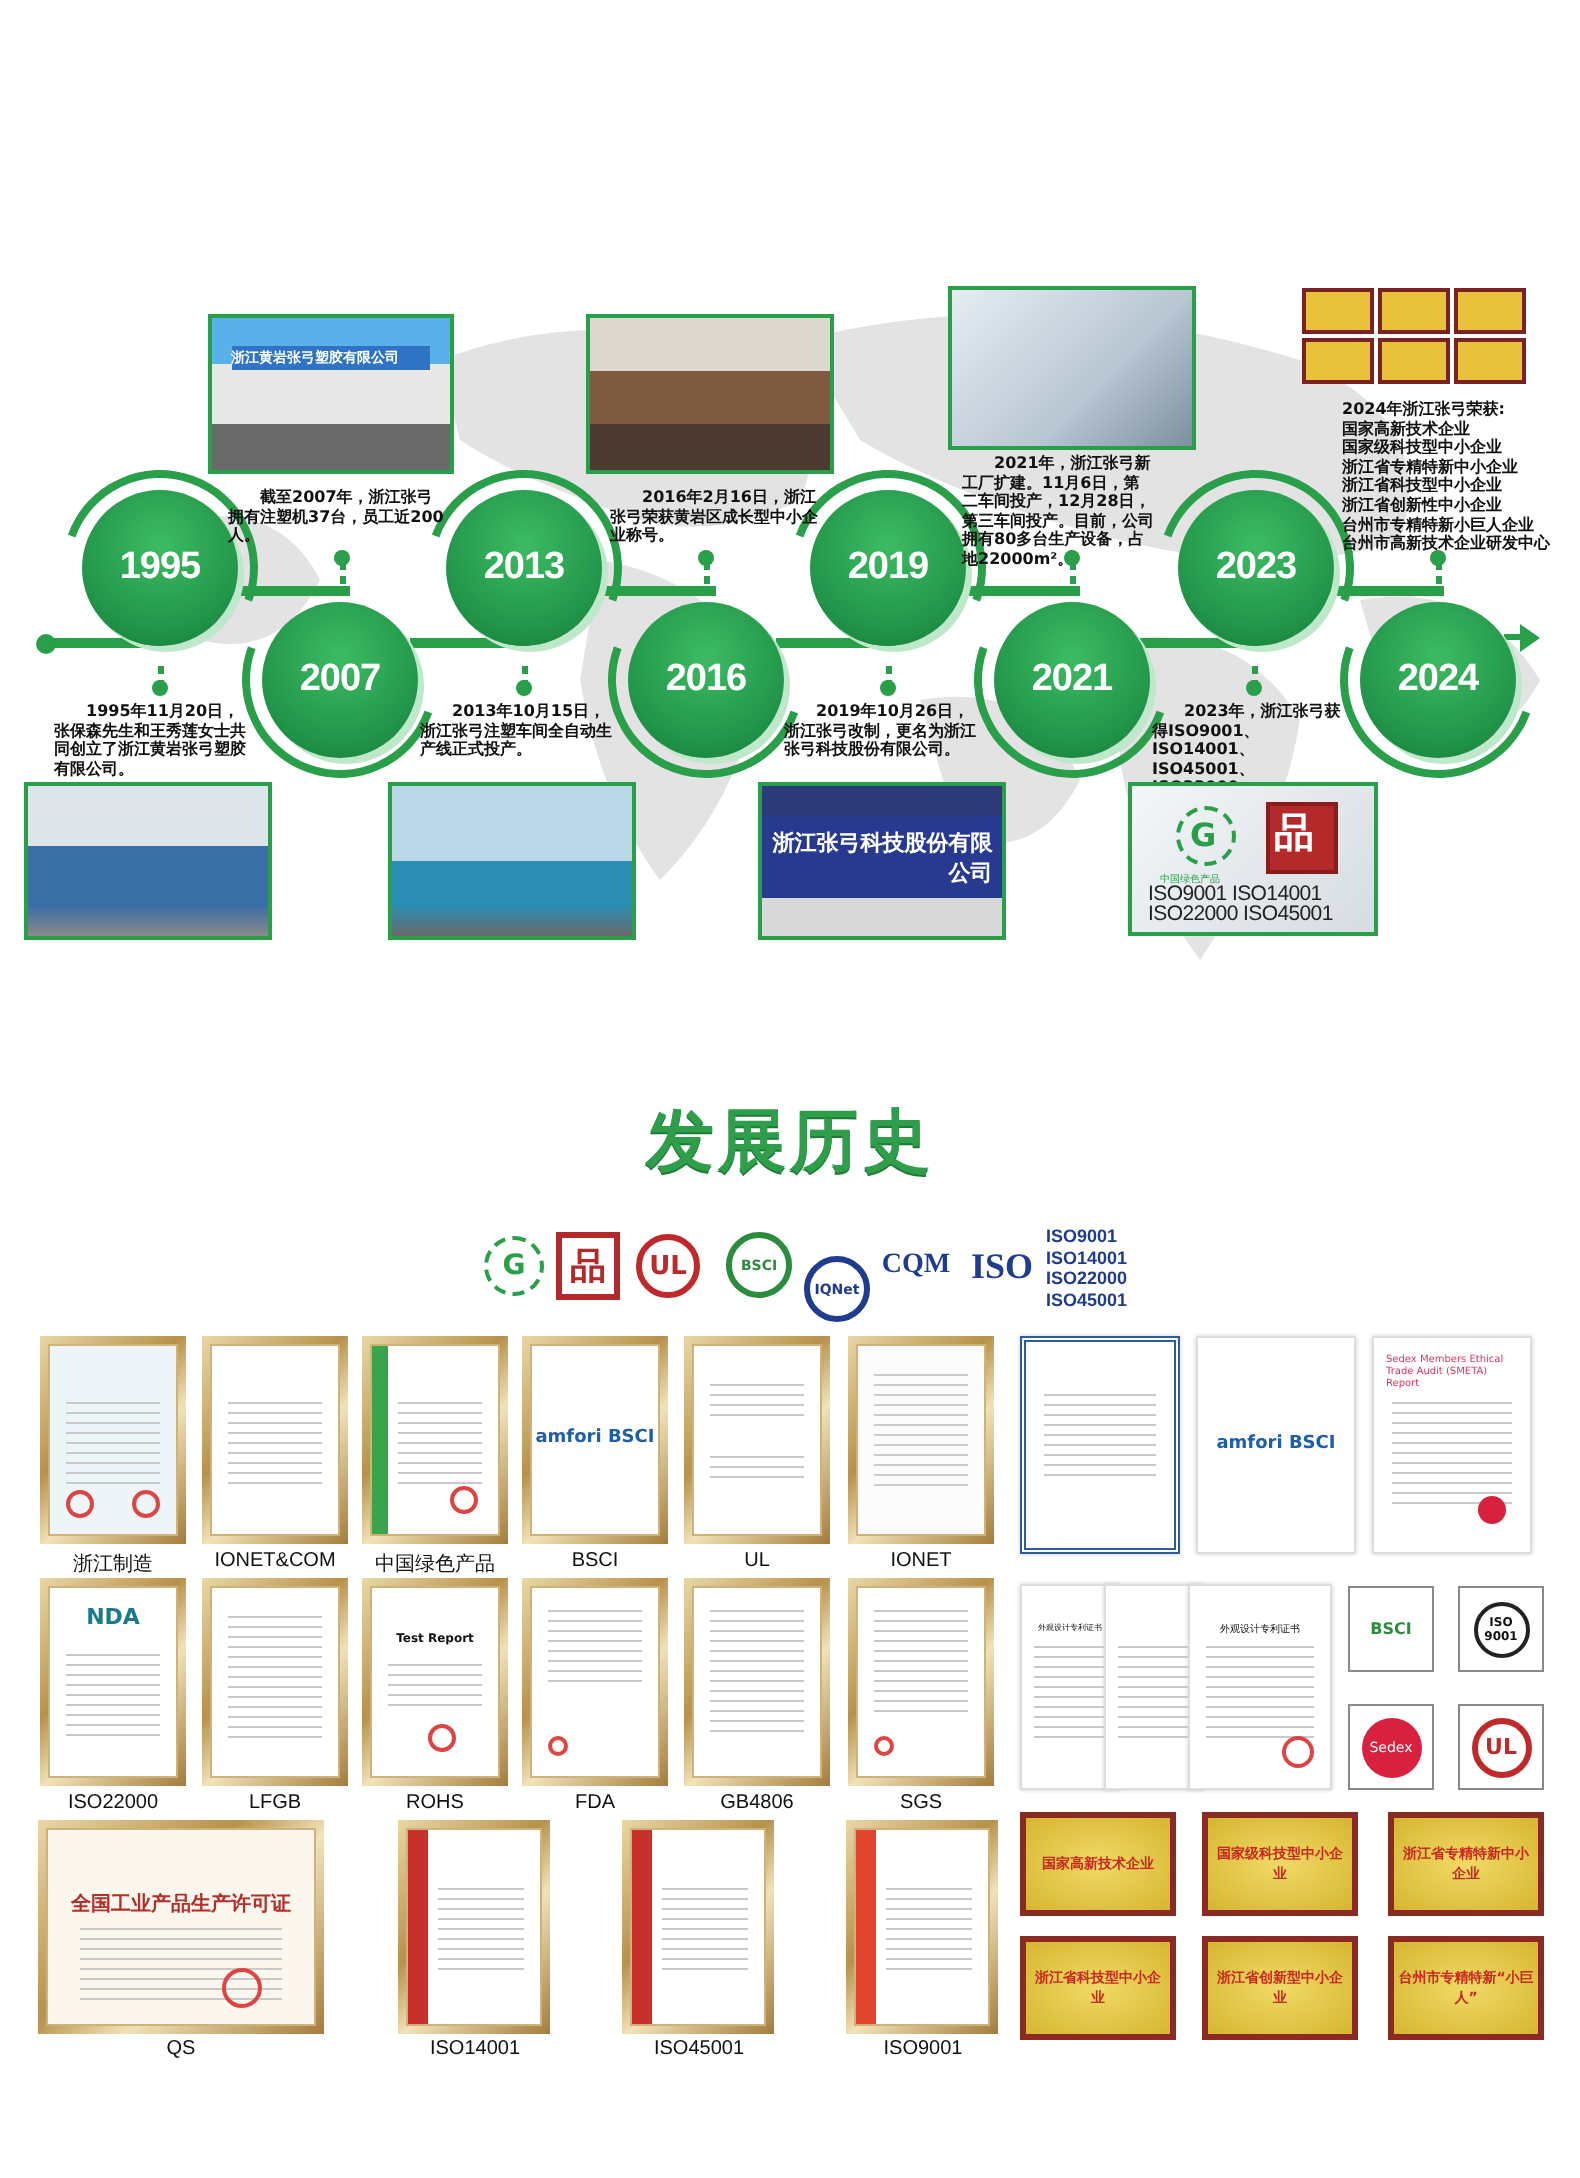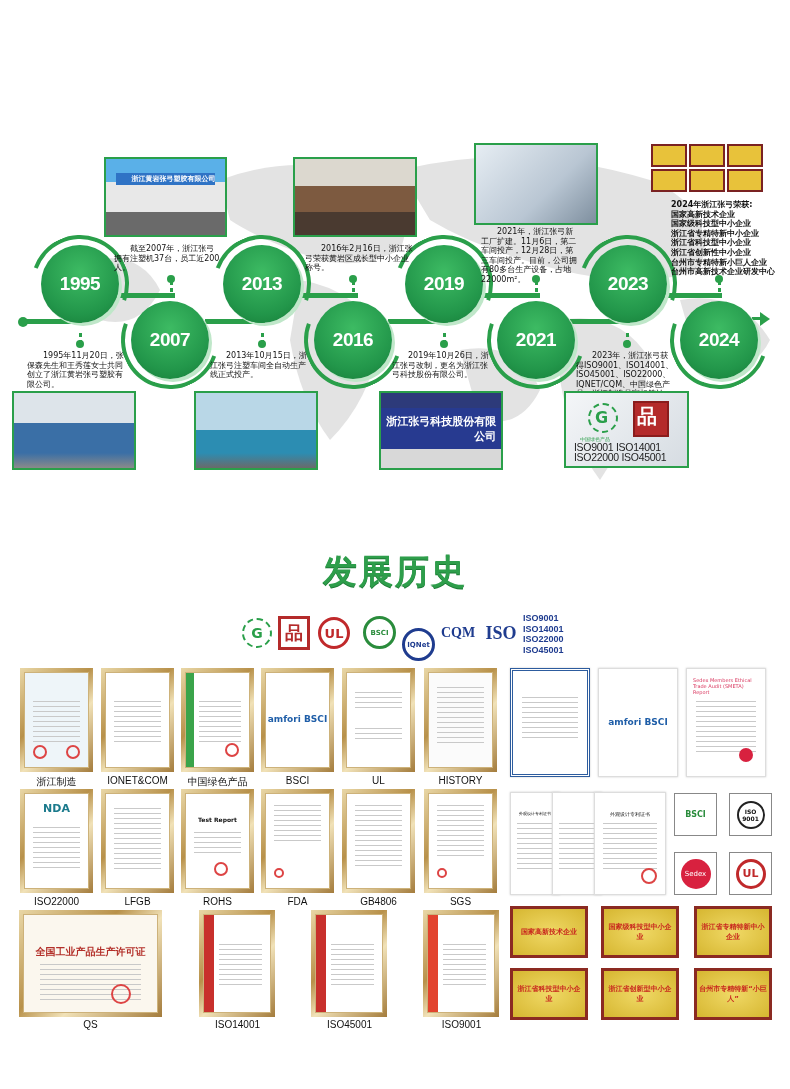--- a/index.html
+++ b/index.html
@@ -10,29 +10,29 @@
 .map{position:absolute;left:0;top:140px;width:790px;height:380px}
 .timeline-line{position:absolute;height:5px;background:#2a9f4a}
 .dot{position:absolute;width:10px;height:10px;border-radius:50%;background:#2a9f4a}
 .vdash{position:absolute;width:3px;height:14px;background:repeating-linear-gradient(#2a9f4a 0 4px,transparent 4px 7px)}
 .node{position:absolute;width:78px;height:78px}
 .node .ring{position:absolute;left:-10px;top:-10px;width:98px;height:98px;border-radius:50%;border:4px solid #2a9f4a}
 .node .ring.top{border-bottom-color:transparent;border-left-color:transparent;transform:rotate(-25deg)}
 .node .ring.bot{border-top-color:transparent;border-right-color:transparent;transform:rotate(-25deg)}
 .node .disc{position:absolute;left:0;top:0;width:78px;height:78px;border-radius:50%;background:radial-gradient(circle at 50% 35%,#3dbb63 0%,#22964a 65%,#157a36 100%);box-shadow:3px 3px 0 #bfe7c9;display:flex;align-items:center;justify-content:center}
 .node .disc span{color:#fff;font-weight:bold;font-size:19px;font-family:"Liberation Sans",sans-serif;letter-spacing:-0.5px}
-.txt{position:absolute;font-size:8px;line-height:9.5px;font-weight:normal;color:#111;text-indent:2em}
+.txt{position:absolute;font-size:8px;line-height:9.5px;font-weight:bold;color:#111;text-indent:2em}
 .photo{position:absolute;border:2px solid #2a9f4a;overflow:hidden}
 .ph-bg1{background:linear-gradient(#5ab0e8 0 30%,#e8e8e8 30% 70%,#6a6a6a 70% 100%)}
 .ph-bg2{background:linear-gradient(#dcd8cf 0 35%,#7d5a40 35% 70%,#4a3a30 70%)}
 .ph-bg3{background:linear-gradient(135deg,#e6edf3,#b9c6d3 60%,#7e8f9f)}
 .ph-bg4{background:linear-gradient(#dde4ea 0 40%,#3a6fa6 40% 80%,#8a8a8a)}
 .ph-bg5{background:linear-gradient(#b9d7e7 0 50%,#2c8db2 50% 80%,#6a6a6a)}
 .ph-bg6{background:linear-gradient(#2d3a7a 0 20%,#273a90 20% 75%,#d8d8d8 75%)}
-.banner{position:absolute;left:8%;top:18%;width:84%;height:16%;background:#2f73c5;color:#fff;font-size:7px;text-align:right;line-height:12px;font-weight:bold}
+.banner{position:absolute;left:8%;top:18%;width:84%;height:16%;background:#2f73c5;color:#fff;font-size:7px;text-align:left;line-height:12px;font-weight:bold}
 .plaques{position:absolute;left:651px;top:144px;width:112px;height:48px;display:grid;grid-template-columns:repeat(3,1fr);gap:2px}
 .plaque{background:#e8c23a;border:2px solid #7a2222}
 .cert-box{position:absolute;left:564px;top:391px;width:125px;height:77px;border:2px solid #2a9f4a;background:linear-gradient(135deg,#f4f6f8,#d6dce2);}
 .cert-box .iso{position:absolute;left:8px;top:49px;font-size:10.5px;line-height:10px;font-family:"Liberation Sans",sans-serif;color:#222;letter-spacing:-0.3px}
 .logo-cg{position:absolute;width:30px;height:30px;border-radius:50%;border:2px dashed #2a9f4a}
 .logo-cg .g{position:absolute;left:5px;top:3px;font-size:16px;color:#2a9f4a;font-weight:bold}
 .logo-zj{position:absolute;background:#b42a2a;border:2px solid #8a1c1c}
 .logo-zj .i{position:absolute;left:2px;top:0;color:#fff;font-size:20px;font-weight:bold}
 .logos{position:absolute;top:612px;left:240px;width:330px;height:46px}
 .lg{position:absolute;display:flex;align-items:center;justify-content:center}
@@ -258,21 +258,21 @@
       <div class="lines" style="top:20%;height:20%"></div>
       <div class="lines" style="top:58%;height:14%"></div>
     </div>
   </div>
 <div class="cap" style="left:336px;top:775px;width:85px">UL</div>
 <div class="frame" style="left:424px;top:668px;width:73px;height:104px">
     <div class="paper" style="background:#fbfbfb">
       <div class="lines" style="top:15%;height:60%"></div>
     </div>
   </div>
-<div class="cap" style="left:418px;top:775px;width:85px">HISTORY</div>
+<div class="cap" style="left:418px;top:775px;width:85px">IONET</div>
 
 <div class="frame" style="left:20px;top:789px;width:73px;height:104px">
     <div class="paper">
       <div style="position:absolute;top:8px;width:100%;text-align:center;color:#1b7a8c;font-weight:bold;font-size:11px">NDA</div>
       <div class="lines" style="top:35%"></div>
     </div>
   </div>
 <div class="cap" style="left:14px;top:896px;width:85px">ISO22000</div>
 <div class="frame" style="left:101px;top:789px;width:73px;height:104px">
     <div class="paper">

